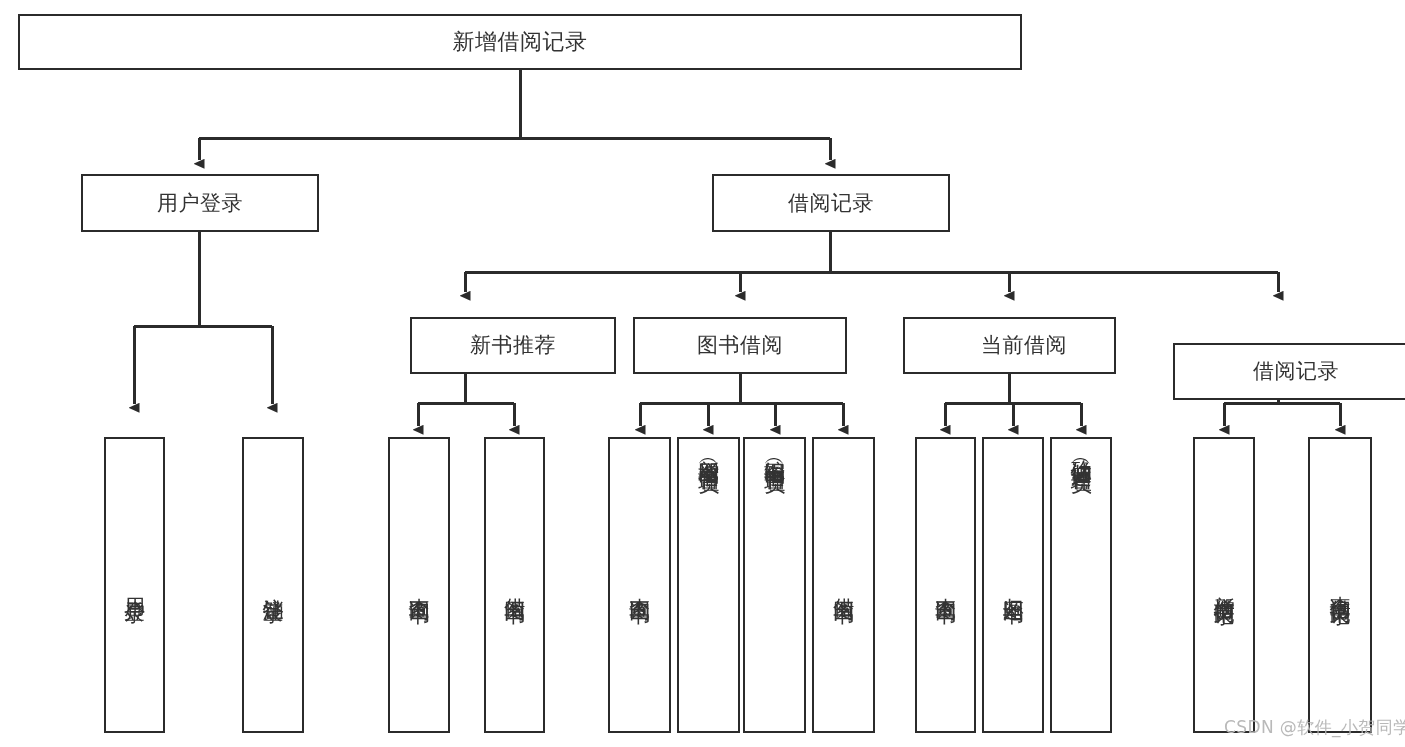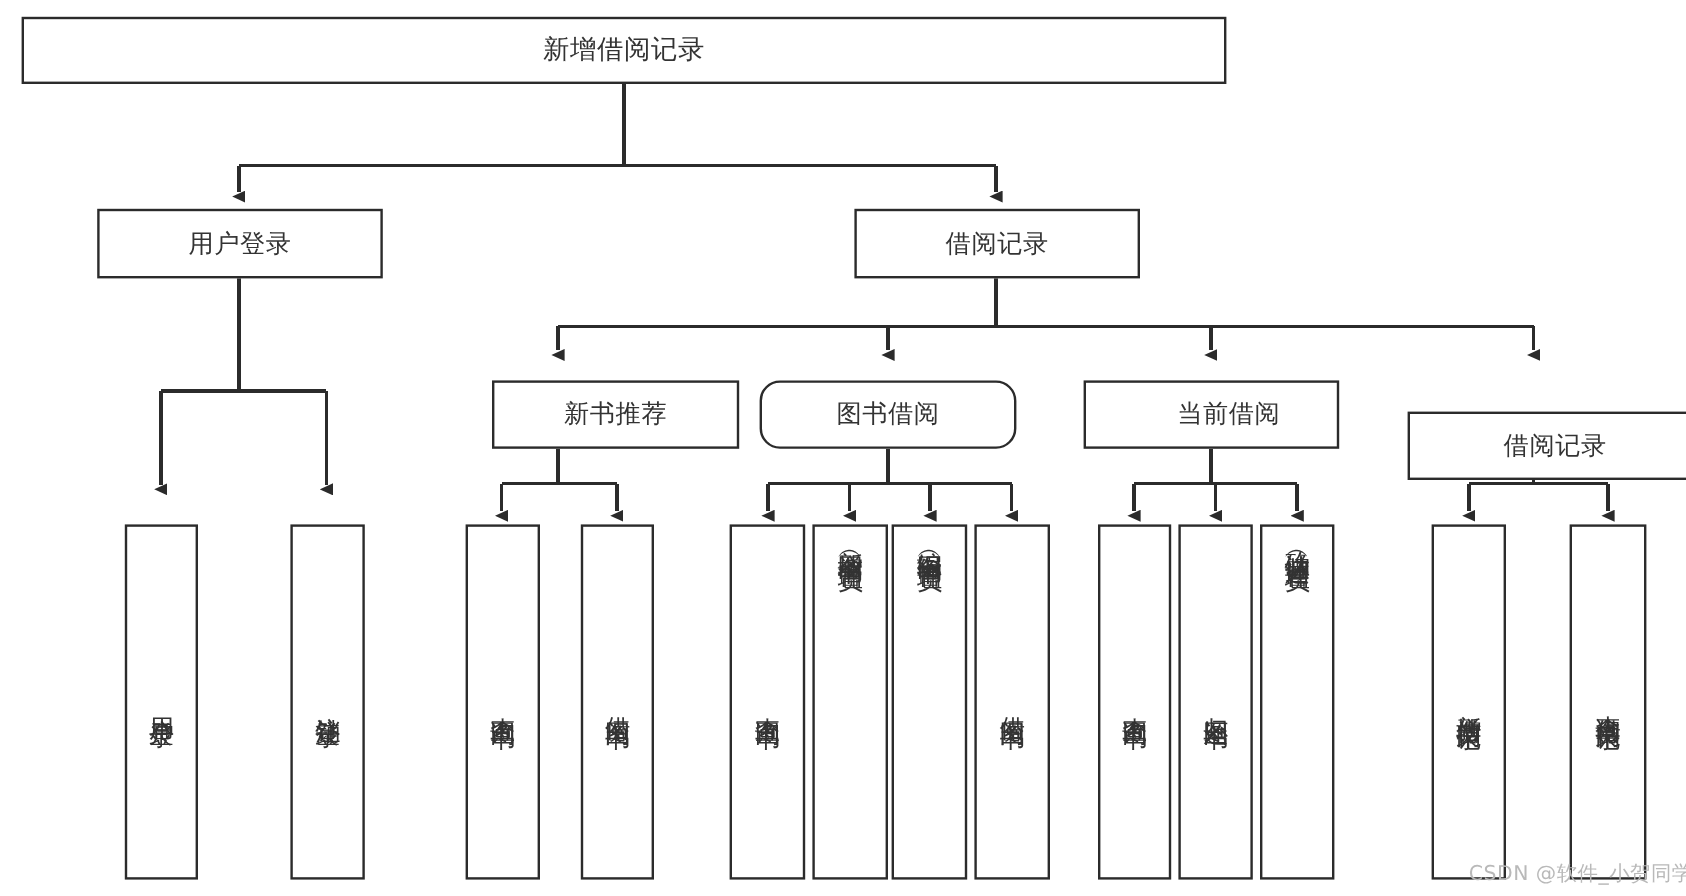--- a/index.html
+++ b/index.html
@@ -141,21 +141,21 @@
   <div class="node horiz" style="left:81px; top:174px; width:238px; height:58px;">
     <span class="label">用户登录</span>
   </div>
   <div class="node horiz" style="left:712px; top:174px; width:238px; height:58px;">
     <span class="label">借阅记录</span>
   </div>
 
   <div class="node horiz" style="left:362px; top:317px; width:206px; height:57px;margin-left:48px;">
     <span class="label">新书推荐</span>
   </div>
-  <div class="node horiz" style="left:633px; top:317px; width:214px; height:57px;border-radius:17px;">
+  <div class="node horiz" style="left:633px; top:317px; width:214px; height:57px;">
     <span class="label">图书借阅</span>
   </div>
   <div class="node horiz" style="left:903px; top:317px; width:213px; height:57px;padding-left:29px;">
     <span class="label">当前借阅</span>
   </div>
   <div class="node horiz" style="left:1173px; top:331px; width:246px; height:57px;margin-top:12px;">
     <span class="label">借阅记录</span>
   </div>
 
   <div class="node vert centered" style="left:104px; top:437px; width:61px; height:296px;">

